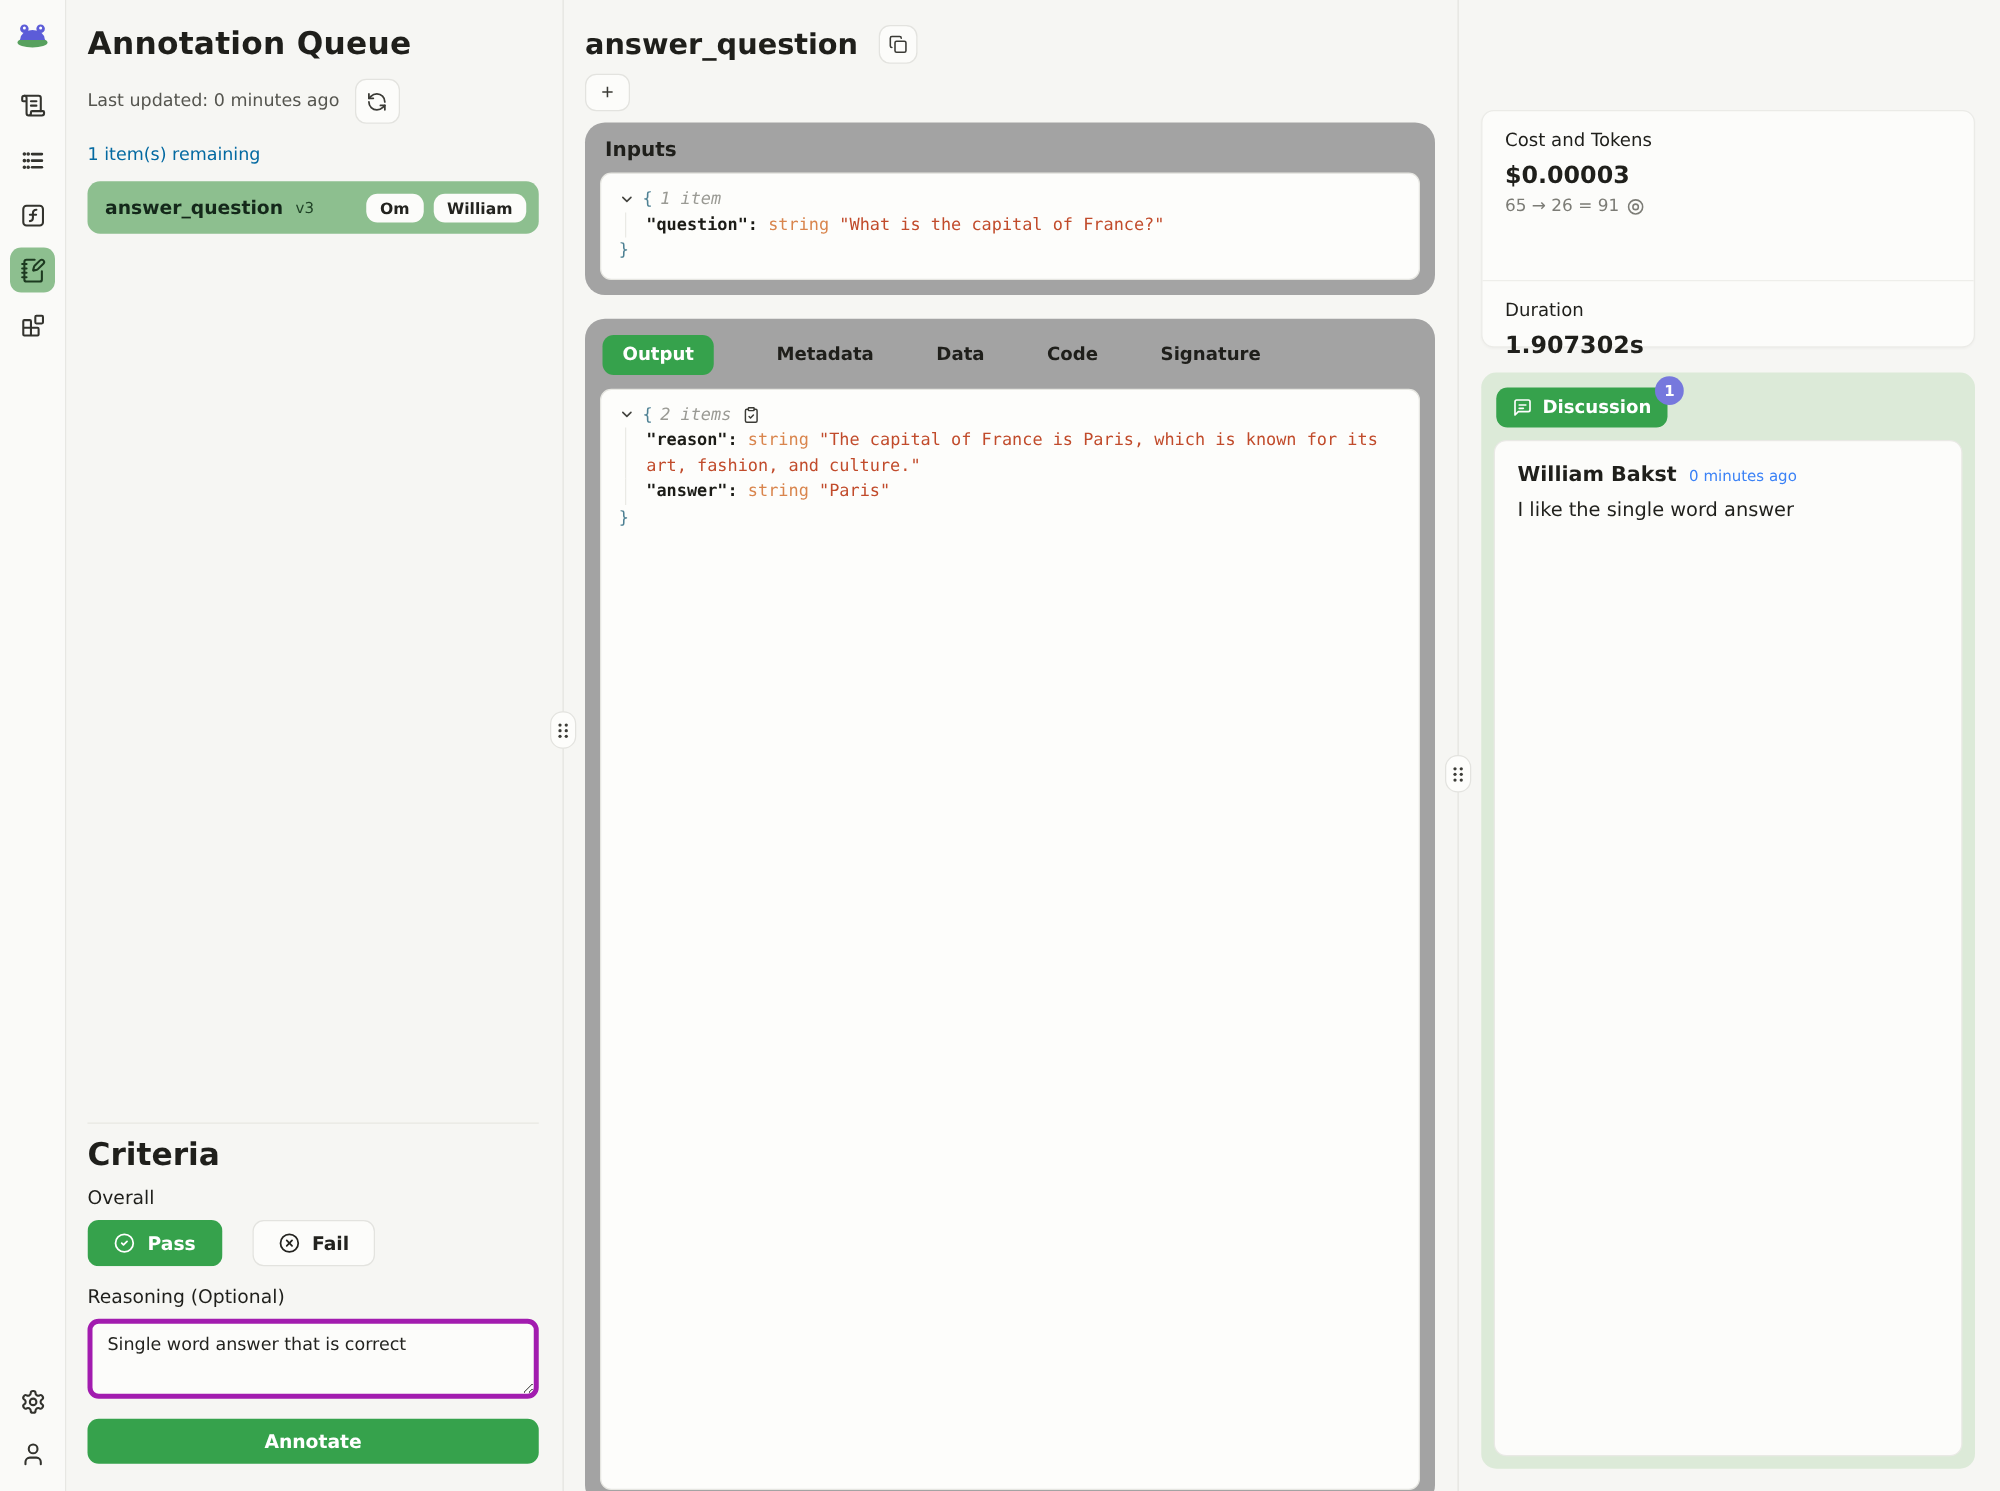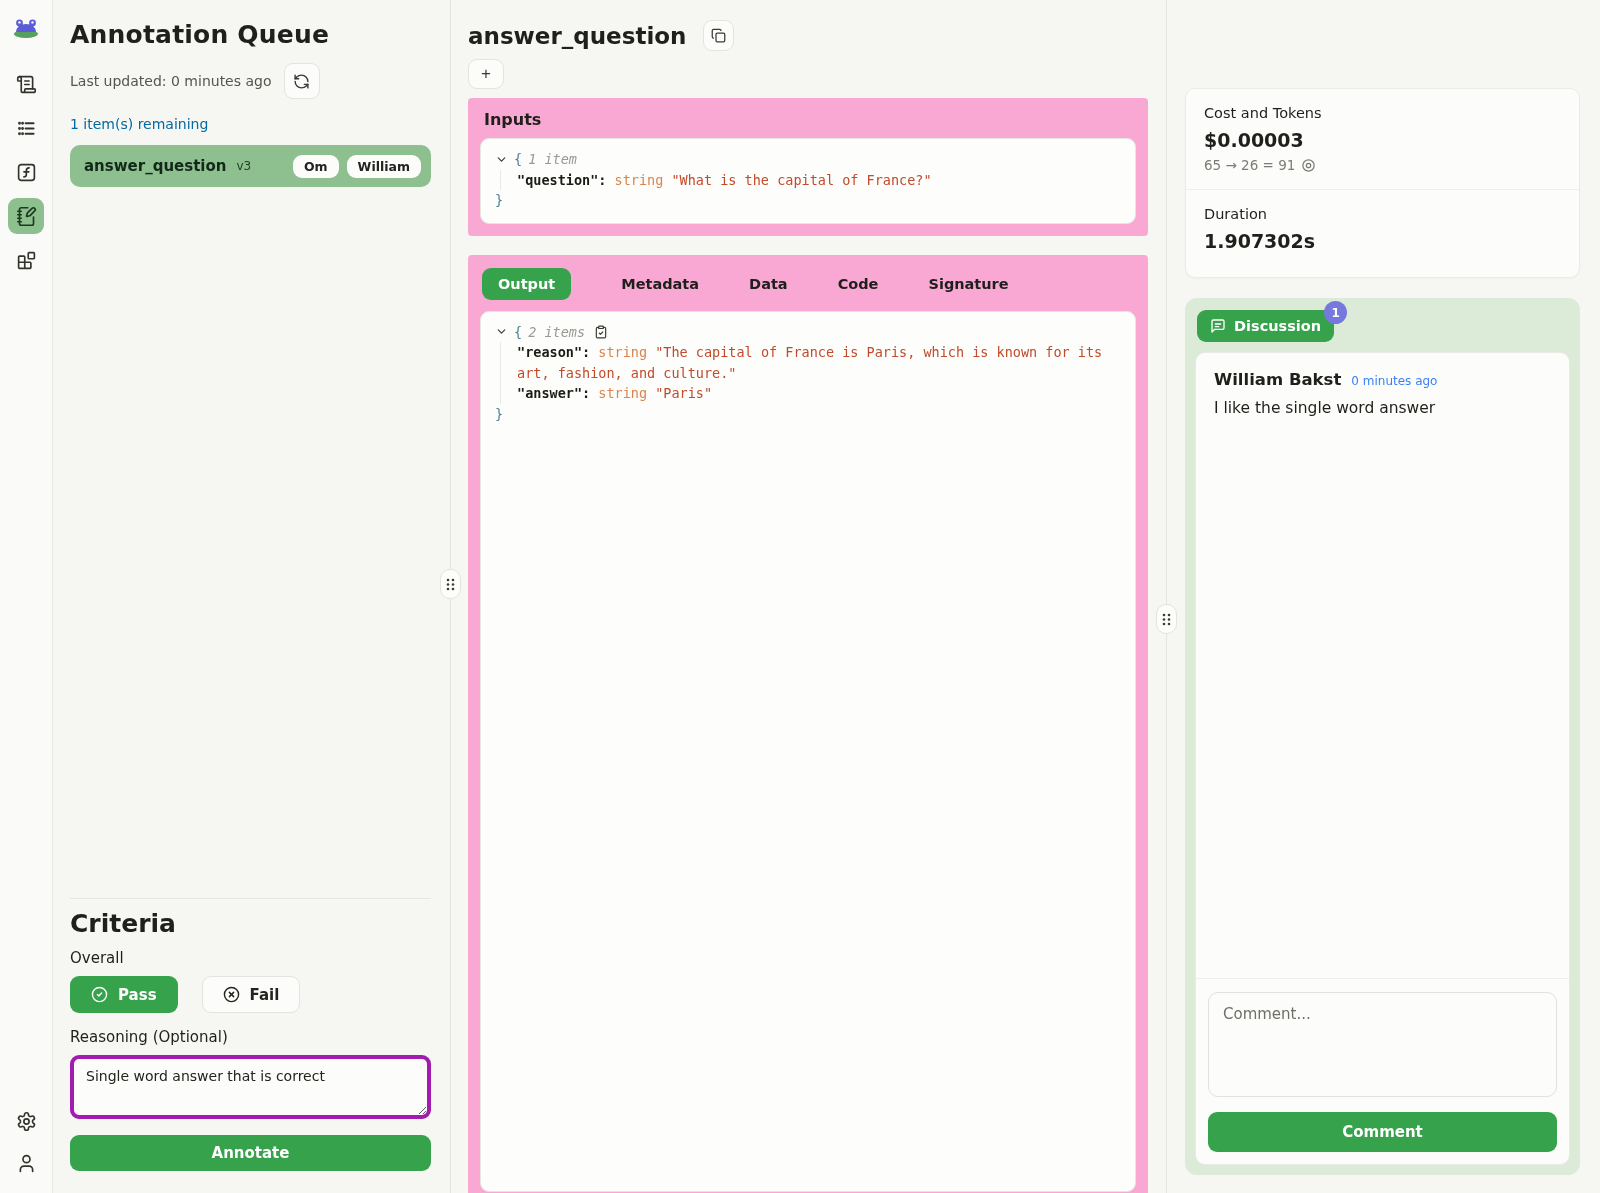--- a/index.html
+++ b/index.html
@@ -90,21 +90,21 @@
   }
 
   
   .main-panel { position:absolute; left:468px; top:20px; width:680px; }
   .main-title-row { display:flex; align-items:center; gap:17px; }
   .main-title { font-size:23px; font-weight:bold; margin:0; }
   .copy-btn { width:31px; height:31px; border-radius:9px; }
   .plus-btn { margin-top:8px; width:36px; height:30px; border-radius:9px; font-size:17px; }
 
   .green-card {
-    background:#f9a8d4; border-radius:4px; padding:10px 12px 12px;
+    background:#a3a3a3; border-radius:16px; padding:10px 12px 12px;
     margin-top:9px;
   }
   .card-label { font-size:16px; font-weight:600; margin:2px 0 9px 4px; }
   .json-box {
     background:#fdfdfb; border:1px solid #e7e7e2; border-radius:9px;
     padding:10px 14px 12px;
     font-family:"DejaVu Sans Mono","Liberation Mono",monospace;
     font-size:13.5px; line-height:1.52; color:#23231f;
   }
   .json-head { display:flex; align-items:center; gap:6px; }
@@ -120,21 +120,21 @@
   .tabs { display:flex; align-items:center; gap:50px; padding:3px 2px 11px 2px; }
   .tab { font-size:14.5px; font-weight:600; color:#1f1f1b; cursor:pointer; }
   .tab.active { background:#36a24c; color:#fff; padding:8px 16px; border-radius:9px; }
   .output-json { height:881px; }
 
   
   .stat-card {
     position:absolute; left:1185px; top:88px; width:395px; height:190px;
     background:#fcfcfa; border:1px solid #ebebe7; border-radius:10px;
     box-shadow:0 1px 2px rgba(0,0,0,.03);
-    display:flex; flex-direction:column;
+    display:flex; flex-direction:column;gap:35px;
   }
   .stat-section { padding:16px 18px; flex:1; }
   .stat-section + .stat-section { border-top:1px solid #eeeeea; }
   .stat-label { font-size:14.5px; color:#26262
 1; }
   .stat-value { font-size:19px; font-weight:bold; margin-top:8px; }
   .stat-tokens { display:flex; align-items:center; gap:6px; margin-top:6px; font-size:13.5px; color:#7c7c76; }
 
   .disc-card {
     position:absolute; left:1185px; top:298px; width:395px; height:877px;
@@ -419,18 +419,14 @@
   <div class="disc-white">
     <div class="comments">
       <div>
         <div class="comment-head">
           <span class="comment-author">William Bakst</span>
           <span class="comment-time">0 minutes ago</span>
         </div>
         <div class="comment-text">I like the single word answer</div>
       </div>
     </div>
-    <div class="disc-footer">
-      <textarea class="comment-input" placeholder="Comment..." style=""></textarea>
-      <button class="btn-green comment-btn">Comment</button>
-    </div>
   </div>
 </div>
 
 </body></html>

